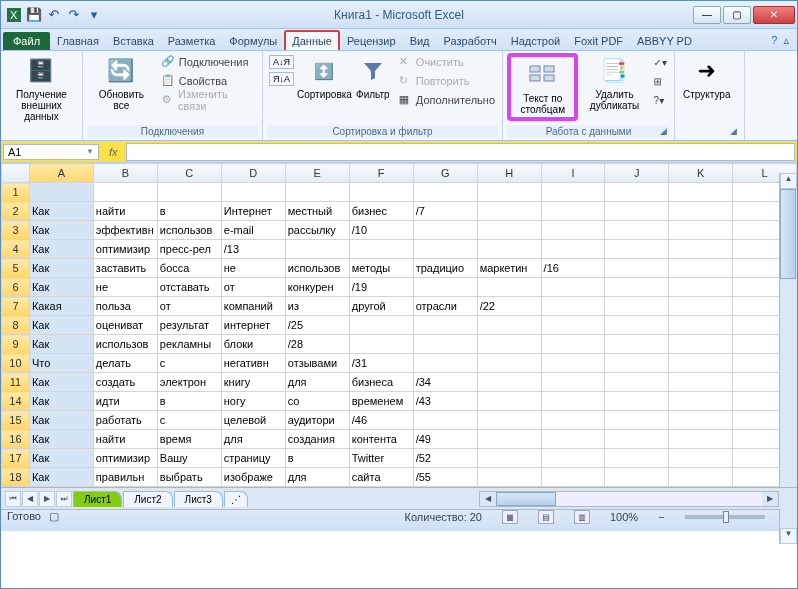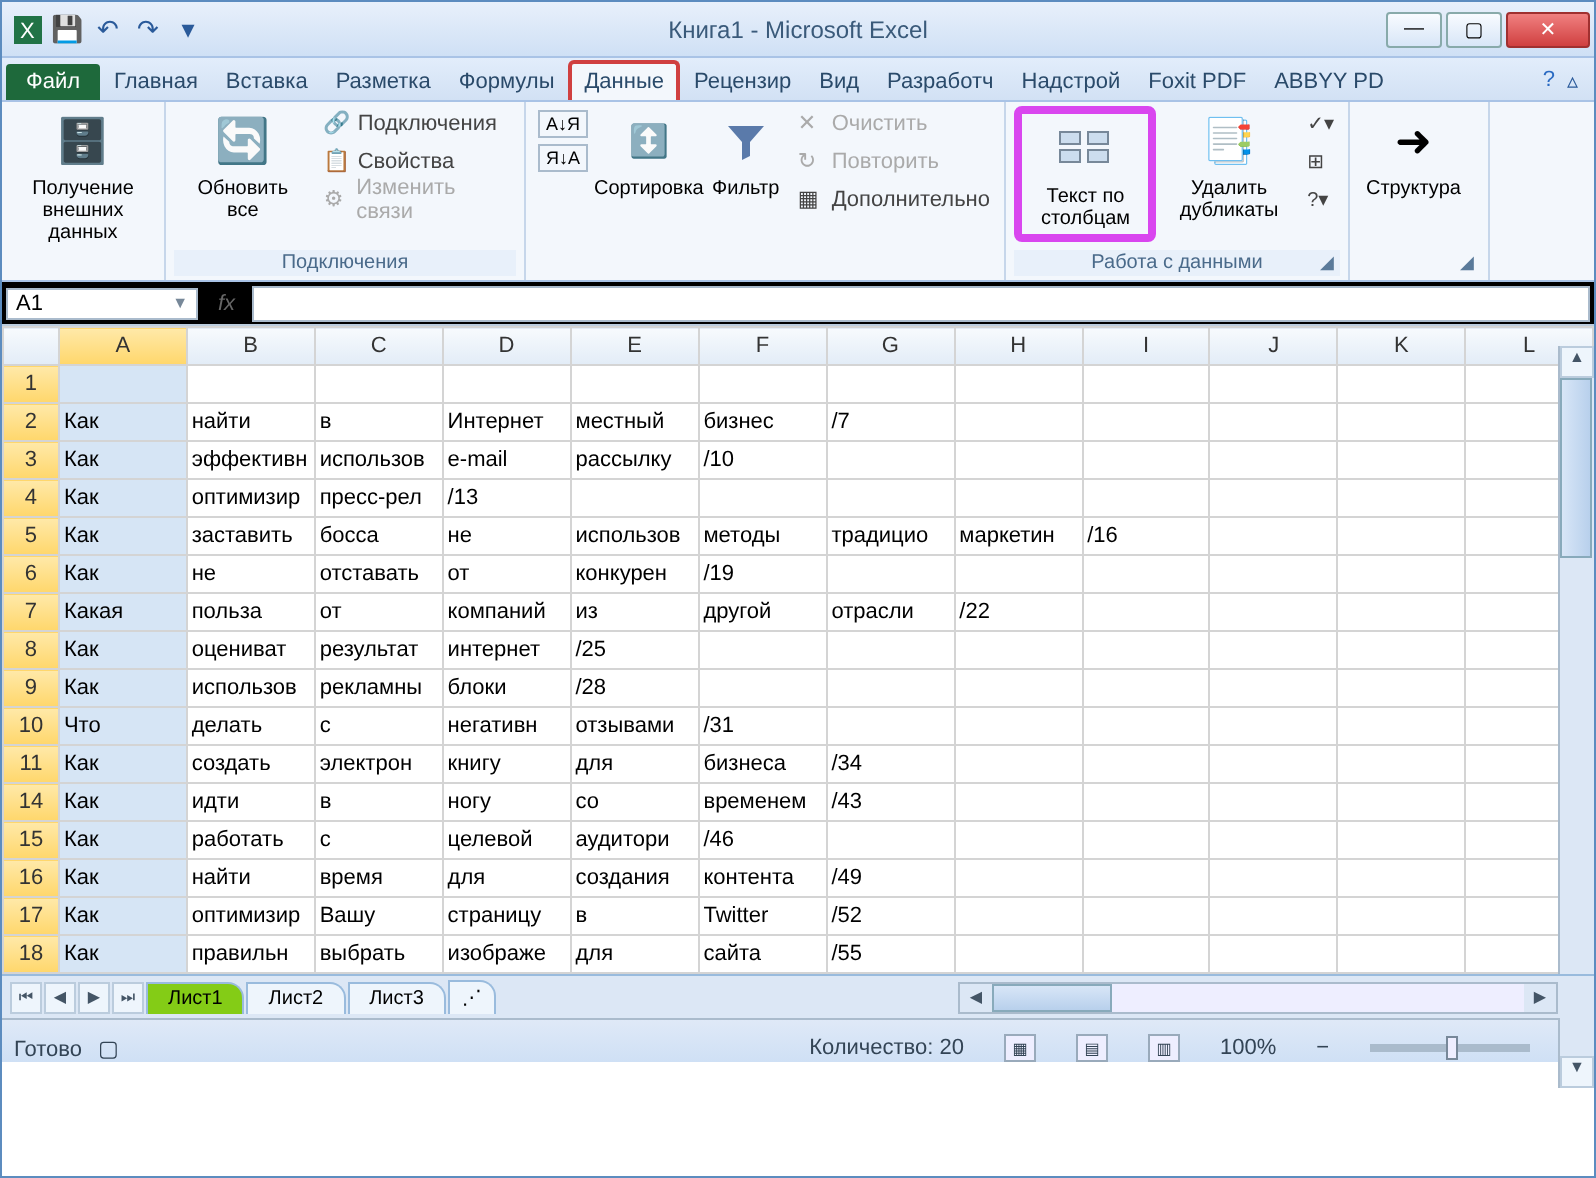--- a/index.html
+++ b/index.html
@@ -21,42 +21,42 @@
 .gbody{flex:1;display:flex;align-items:flex-start;gap:3px}
 .glabel{text-align:center;font-size:10px;color:#4a6a8a;padding:1px;background:#e8f0fa}
 .bigbtn{display:flex;flex-direction:column;align-items:center;padding:2px 4px;cursor:pointer;text-align:center;min-width:40px}
 .bigbtn .ico{width:32px;height:32px;margin-bottom:2px;display:flex;align-items:center;justify-content:center;font-size:22px}
 .bigbtn span{font-size:10px;line-height:11px}
 .smbtn{display:flex;align-items:center;gap:3px;padding:1px 3px;font-size:10px;color:#444;height:18px}
 .smbtn .si{width:14px;height:14px;display:inline-block}
 .col{display:flex;flex-direction:column;gap:1px}
 .hl{border:4px solid #d946ef;border-radius:4px}
 .corner{position:absolute;right:2px;bottom:2px;width:12px;height:12px;font-size:9px;color:#5a7a9a}
-.namebox{height:22px;background:#000000;display:flex;align-items:center;border-bottom:1px solid #bcd}
+.namebox{height:22px;background:#fde047;display:flex;align-items:center;border-bottom:1px solid #bcd}
 .nb{width:96px;background:#fff;border:1px solid #abc;margin:1px 2px;padding:1px 4px;font-size:11px;display:flex;align-items:center;justify-content:space-between}
 .fx{padding:0 8px;color:#666;font-style:italic}
 .grid{position:relative;overflow:hidden}
 table{border-collapse:collapse;table-layout:fixed}
 th,td{border:1px solid #d4d4d4;font-size:11px;font-weight:normal;padding:0 2px;height:19px;overflow:hidden;white-space:nowrap;text-align:left}
 th{background:linear-gradient(#f7fafd,#e2ecf7);text-align:center;color:#333}
 th.rowh{width:28px}
 th.colh{width:64px}
 td{background:#fff}
 .selcol td:first-of-type{background:#d6e5f5}
 th.colh.sel{background:linear-gradient(#ffe9a8,#ffd76b)}
 th.rowh.sel{background:linear-gradient(#ffe9a8,#ffd76b)}
 .sheettabs{height:22px;background:#dce7f5;display:flex;align-items:center;border-top:1px solid #9bd;padding-left:4px;gap:1px;position:relative}
 .navbtn{width:16px;height:16px;display:flex;align-items:center;justify-content:center;color:#456;border:1px solid #bcd;background:#eef5fc;font-size:8px}
 .stab{padding:2px 10px;background:#eef5fc;border:1px solid #9bd;border-bottom:none;font-size:10px;border-radius:0 8px 0 0}
 .stab.on{background:#84cc16}
 .hscroll{position:absolute;right:18px;width:300px;height:16px;background:#dce7f5;border:1px solid #abc;display:flex;align-items:center}
 .hscroll .tr{width:16px;text-align:center;font-size:8px;color:#456}
 .hscroll .track{flex:1;background:#eef;position:relative;height:14px}
 .hscroll .thumb{position:absolute;left:0;width:60px;height:14px;background:linear-gradient(#d8e6f7,#b8d0ec);border:1px solid #8ab}
-.status{height:22px;background:linear-gradient(#dfe9f7,#cfe0f5);display:flex;align-items:flex-end;padding:0 6px;font-size:10px;color:#345;border-top:1px solid #abc}
+.status{height:22px;background:linear-gradient(#dfe9f7,#cfe0f5);display:flex;align-items:flex-start;padding:0 6px;font-size:10px;color:#345;border-top:1px solid #abc}
 .status .r{margin-left:auto;display:flex;align-items:center;gap:20px}
 .zslide{width:80px;height:4px;background:#abc;position:relative}
 .zslide .h{position:absolute;left:38px;top:-4px;width:6px;height:12px;background:#eef;border:1px solid #789}
 .viewbtn{width:16px;height:14px;border:1px solid #9ab;background:#eef;font-size:8px;display:flex;align-items:center;justify-content:center}
 .vscroll{position:absolute;right:0;top:172px;width:18px;bottom:44px;background:#dce7f5;border-left:1px solid #abc;display:flex;flex-direction:column}
 .vscroll .tr{height:16px;text-align:center;font-size:8px;color:#456;background:#eef5fc;border:1px solid #bcd}
 .vscroll .track{flex:1;position:relative}
 .vscroll .thumb{position:absolute;top:0;width:16px;height:90px;background:linear-gradient(90deg,#d8e6f7,#b8d0ec);border:1px solid #8ab}
 svg{display:block}
 </style>
@@ -161,20 +161,21 @@
         <div class="smbtn" style="color:#aaa">
             <span class="si">↻</span>
             <span>Повторить</span>
           </div>
         <div class="smbtn">
             <span class="si">▦</span>
             <span>Дополнительно</span>
           </div>
       </div>
     </div>
+    <div class="glabel">Сортировка и фильтр</div>
   </div>
   <div class="group" style="width:172px">
     <div class="gbody">
       <div class="bigbtn hl">
         <div class="ico">
             <svg width="30" height="24">
               <rect x="2" y="3" width="10" height="6" fill="#cde" stroke="#789"></rect>
               <rect x="2" y="12" width="10" height="6" fill="#cde" stroke="#789"></rect>
               <rect x="16" y="3" width="10" height="6" fill="#cde" stroke="#789"></rect>
               <rect x="16" y="12" width="10" height="6" fill="#cde" stroke="#789"></rect>

